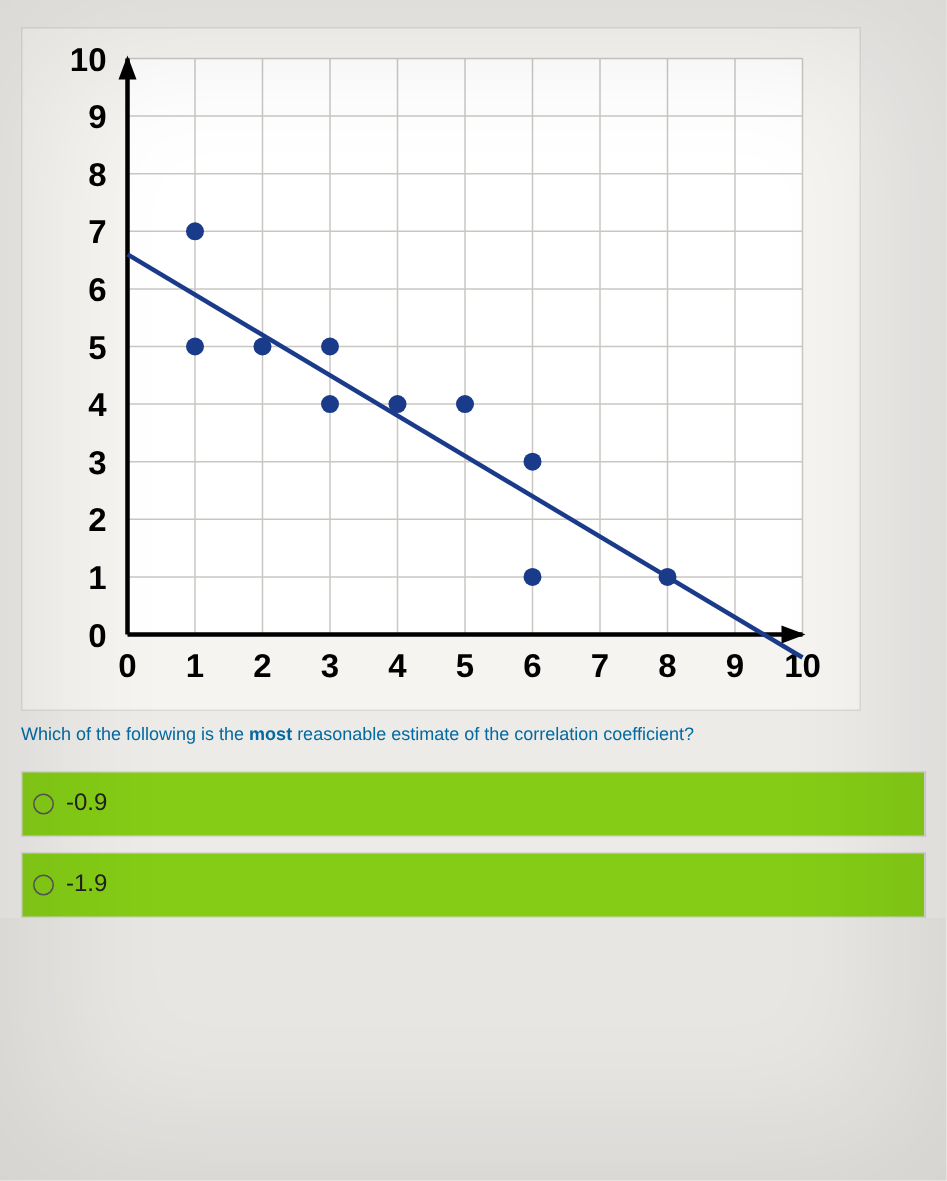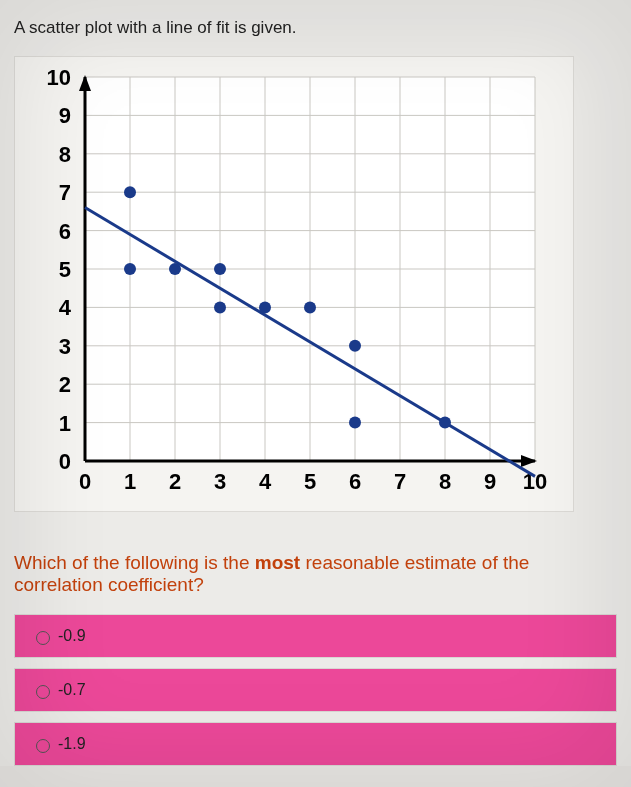--- a/index.html
+++ b/index.html
@@ -21,36 +21,36 @@
     margin-bottom: 18px;
   }
   .chart-box {
     width: 560px;
     background: #f5f4f1;
     padding: 10px 10px 4px 10px;
     border: 1px solid #dcdad6;
   }
   .chart-svg { display: block; }
   .question {
-    font-size: 19px;
-    color: #c2410c;
-    margin: 40px 0 18px 0;
+    font-size: 12px;
+    color: #0369a1;
+    margin: 8px 0 18px 0;
   }
   .question b { font-weight: bold; }
   .options {
     display: flex;
     flex-direction: column;
     gap: 10px;
   }
   .option {
-    background: #ec4899;
+    background: #84cc16;
     border: 1px solid #d9d7d3;
-    padding: 12px 21px;
+    padding: 12px 7px;
     display: flex;
-    align-items: flex-end;
+    align-items: center;
     gap: 8px;
     cursor: pointer;
   }
   .radio {
     width: 14px;
     height: 14px;
     border: 1.5px solid #555;
     border-radius: 50%;
     display: inline-block;
     flex-shrink: 0;
@@ -65,21 +65,20 @@
     position: absolute;
     inset: 0;
     box-shadow: inset 0 0 90px 30px rgba(0,0,0,0.08);
   }
 </style>
 </head>
 <body>
 
 <div class="page">
 
-  <div class="intro">A scatter plot with a line of fit is given.</div>
 
   <div class="chart-box">
     <svg class="chart-svg" id="chart-svg" width="540" height="440">
         <rect x="60" y="10" width="450" height="384" fill="#ffffff"></rect>
         <line x1="60" y1="10" x2="60" y2="394" stroke="#c9c7c2" stroke-width="1"></line>
         <line x1="105" y1="10" x2="105" y2="394" stroke="#c9c7c2" stroke-width="1"></line>
         <line x1="150" y1="10" x2="150" y2="394" stroke="#c9c7c2" stroke-width="1"></line>
         <line x1="195" y1="10" x2="195" y2="394" stroke="#c9c7c2" stroke-width="1"></line>
         <line x1="240" y1="10" x2="240" y2="394" stroke="#c9c7c2" stroke-width="1"></line>
         <line x1="285" y1="10" x2="285" y2="394" stroke="#c9c7c2" stroke-width="1"></line>
@@ -143,23 +142,19 @@
     <span>Which of the following is the </span><b>most</b><span> reasonable estimate of the correlation coefficient?</span>
   </div>
 
   <div class="options">
     <div class="option">
       <span class="radio"></span>
       <span class="opt-label">-0.9</span>
     </div>
     <div class="option">
       <span class="radio"></span>
-      <span class="opt-label">-0.7</span>
-    </div>
-    <div class="option">
-      <span class="radio"></span>
       <span class="opt-label">-1.9</span>
     </div>
   </div>
 
 </div>
 
 <div class="vignette"></div>
 
 </body></html>

